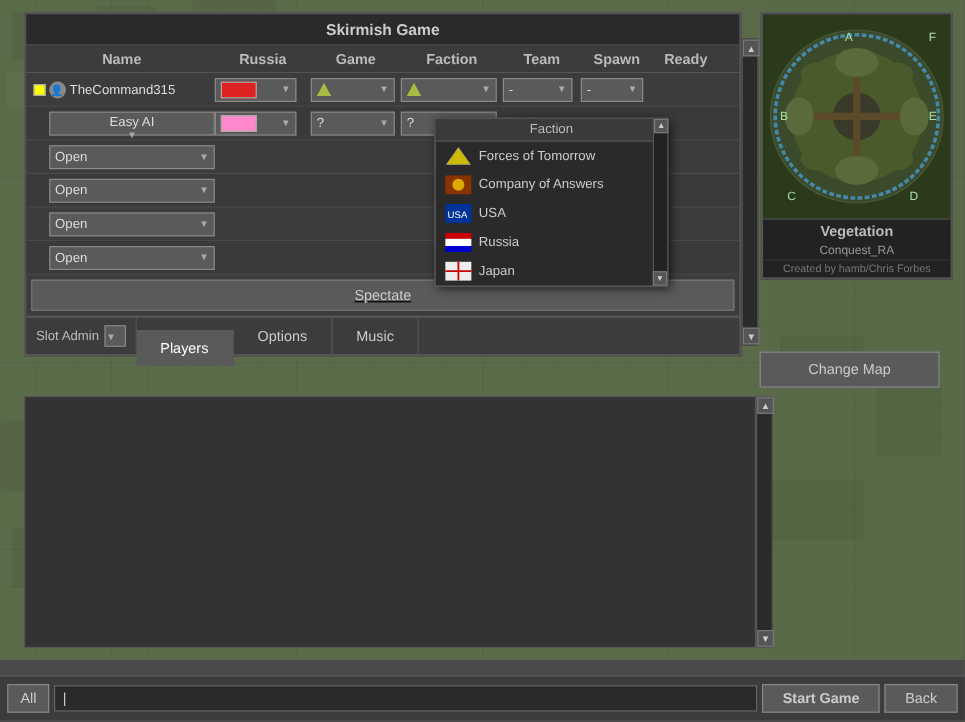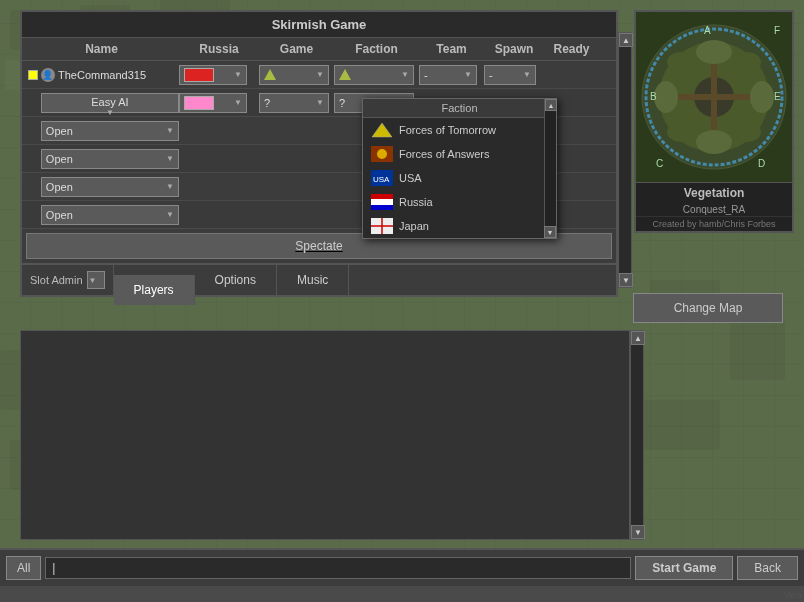--- a/index.html
+++ b/index.html
@@ -322,21 +322,21 @@
       left: 20px;
       width: 610px;
       height: 210px;
       background: #333;
       border: 1px solid #555;
       z-index: 10;
     }
 
     .bottom-bar {
       position: absolute;
-      bottom: 16px;
+      bottom: 2px;
       left: 0;
       right: 0;
       height: 38px;
       background: #3c3c3c;
       border-top: 2px solid #555;
       display: flex;
       align-items: center;
       gap: 4px;
       padding: 0 6px;
       z-index: 20;
@@ -651,21 +651,21 @@
     <span>Forces of Tomorrow</span>
   </div>
 
   <div class="dropdown-item">
     <div class="faction-icon-small">
       <svg width="22" height="16">
         <rect width="22" height="16" fill="#883300"></rect>
         <circle cx="11" cy="8" r="5" fill="#ddaa00"></circle>
       </svg>
     </div>
-    <span>Forces of Answers</span>
+    <span>Company of Answers</span>
   </div>
 
   <div class="dropdown-item">
     <div class="faction-icon-small">
       <svg width="22" height="16">
         <rect width="22" height="16" fill="#003399"></rect>
         <text x="2" y="12" fill="white" font-size="8" font-family="Arial">USA</text>
       </svg>
     </div>
     <span>USA</span>

